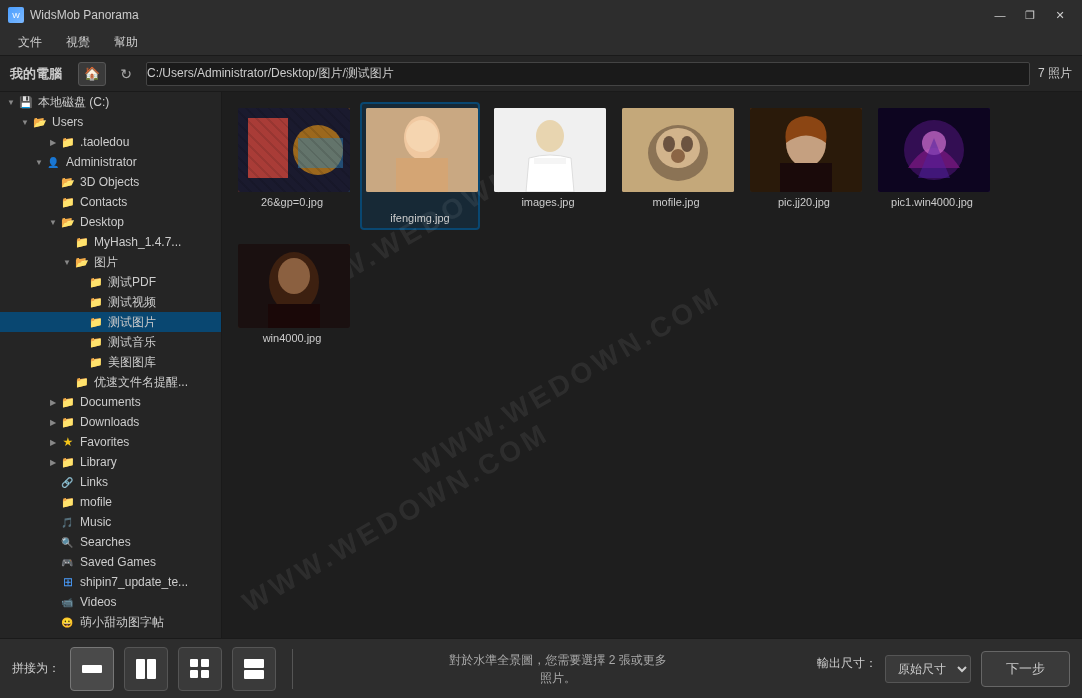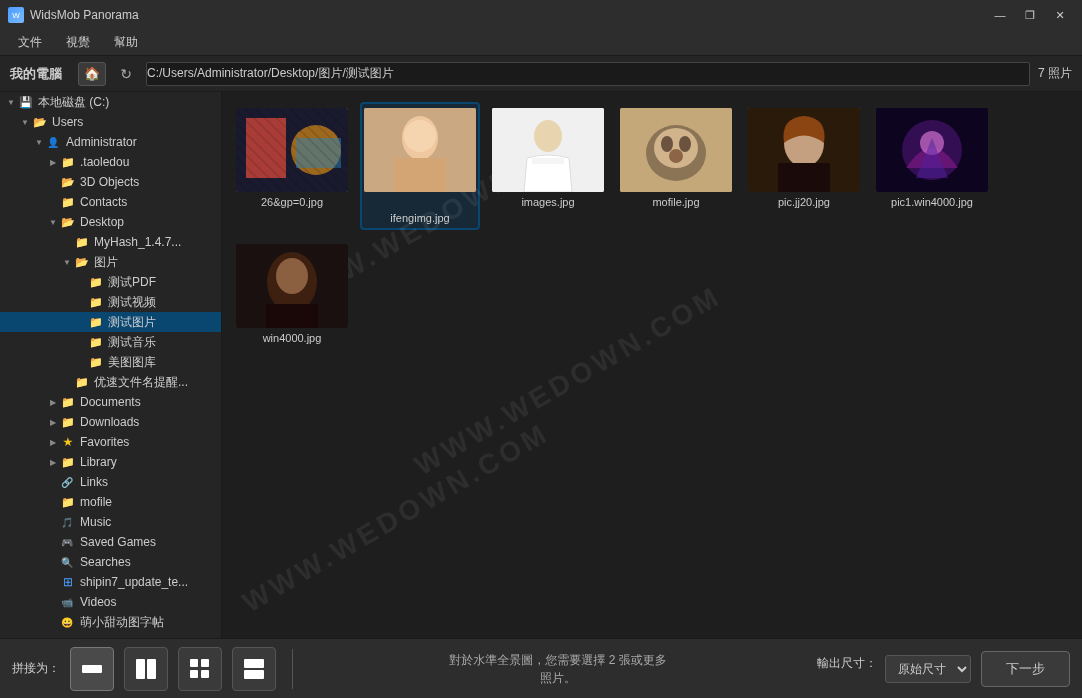--- a/index.html
+++ b/index.html
@@ -251,21 +251,21 @@
       transform: rotate(-30deg);
       white-space: nowrap;
       user-select: none;
       position: absolute;
     }
 
     .file-item {
       width: 120px;
       display: flex;
       flex-direction: column;
-      align-items: center;
+      align-items: flex-start;
       cursor: pointer;
       padding: 4px;
       border-radius: 4px;
       border: 2px solid transparent;
     }
     .file-item.selected { border-color: #094771; background: rgba(9,71,113,0.3); gap: 16px; }
 
     .file-thumb {
       width: 112px;
       height: 84px;
@@ -439,30 +439,30 @@
       <div class="tree-icon hdd-icon"></div>
       <span class="tree-label">本地磁盘 (C:)</span>
     </div>
 
     <div class="tree-item indent-1">
       <div class="tree-arrow open"></div>
       <div class="tree-icon folder-open-icon"></div>
       <span class="tree-label">Users</span>
     </div>
 
+    <div class="tree-item indent-3">
+      <div class="tree-arrow closed"></div>
+      <div class="tree-icon folder-icon"></div>
+      <span class="tree-label">.taoledou</span>
+    </div>
+
     <div class="tree-item indent-2">
       <div class="tree-arrow open"></div>
       <div class="tree-icon user-icon"></div>
       <span class="tree-label">Administrator</span>
-    </div>
-
-    <div class="tree-item indent-3">
-      <div class="tree-arrow closed"></div>
-      <div class="tree-icon folder-icon"></div>
-      <span class="tree-label">.taoledou</span>
     </div>
 
     <div class="tree-item indent-3">
       <div class="tree-arrow leaf"></div>
       <div class="tree-icon folder-open-icon"></div>
       <span class="tree-label">3D Objects</span>
     </div>
 
     <div class="tree-item indent-3">
       <div class="tree-arrow leaf"></div>
@@ -564,28 +564,28 @@
 
     <div class="tree-item indent-3">
       <div class="tree-arrow leaf"></div>
       <div class="tree-icon music-icon"></div>
       <span class="tree-label">Music</span>
     </div>
 
 
     <div class="tree-item indent-3">
       <div class="tree-arrow leaf"></div>
+      <div class="tree-icon search-icon"></div>
+      <span class="tree-label">Searches</span>
+    </div>
+
+    <div class="tree-item indent-3">
+      <div class="tree-arrow leaf"></div>
       <div class="tree-icon game-icon"></div>
       <span class="tree-label">Saved Games</span>
-    </div>
-
-    <div class="tree-item indent-3">
-      <div class="tree-arrow leaf"></div>
-      <div class="tree-icon search-icon"></div>
-      <span class="tree-label">Searches</span>
     </div>
 
     <div class="tree-item indent-3">
       <div class="tree-arrow leaf"></div>
       <div class="tree-icon grid-icon"></div>
       <span class="tree-label">shipin7_update_te...</span>
     </div>
 
     <div class="tree-item indent-3">
       <div class="tree-arrow leaf"></div>

